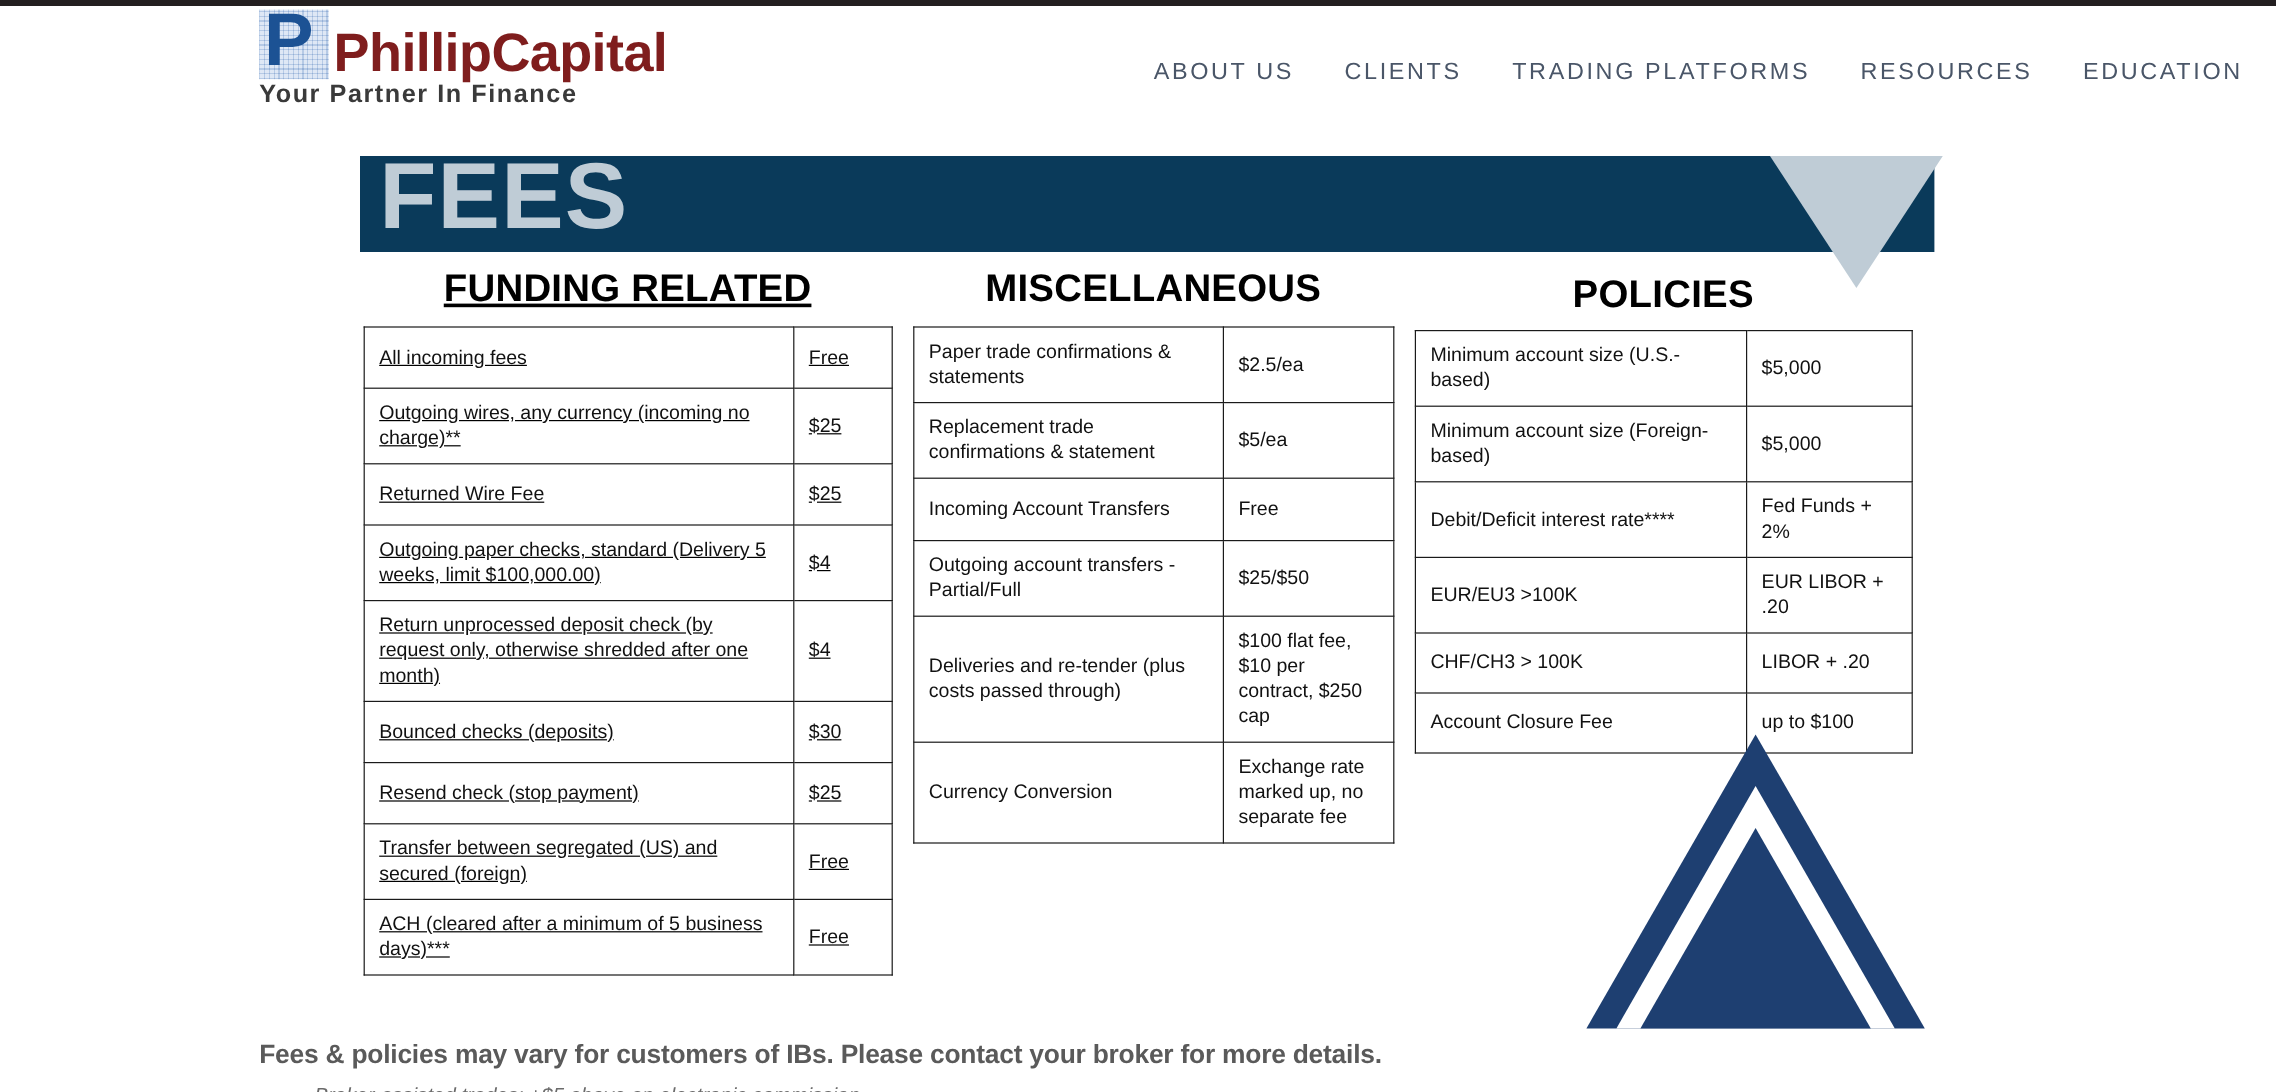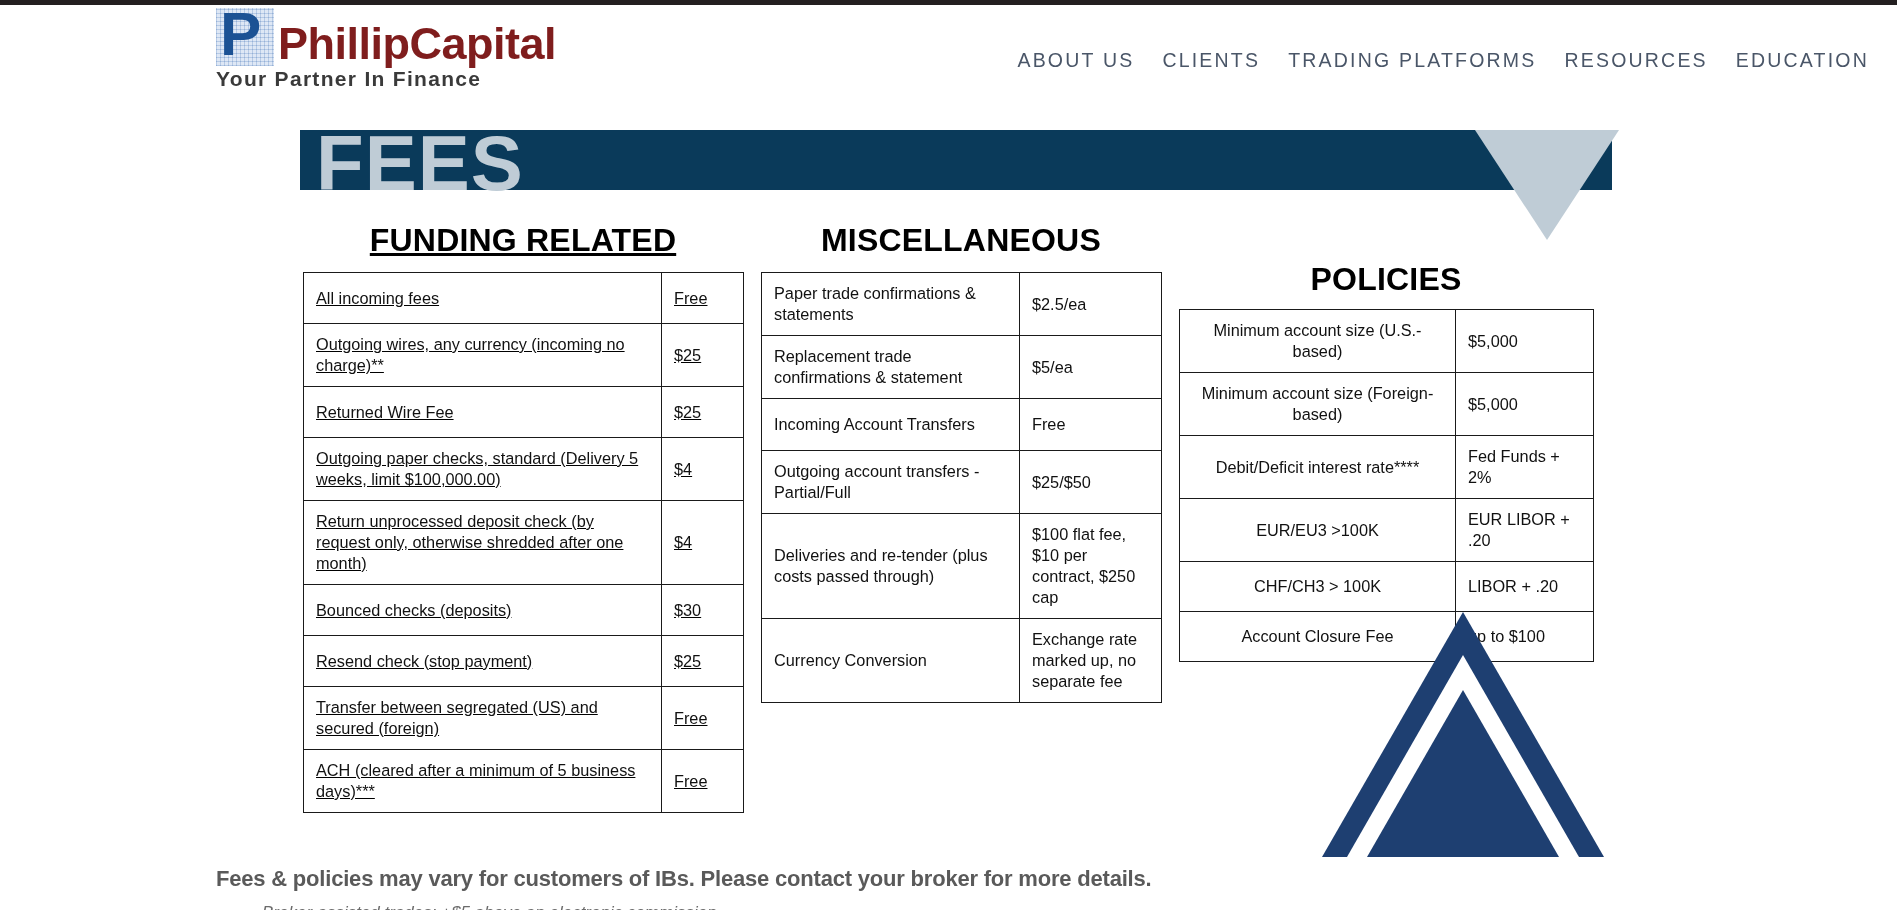--- a/index.html
+++ b/index.html
@@ -79,39 +79,39 @@
     letter-spacing: 1.3px;
     white-space: nowrap;
   }
 
   .main-nav {
     position: absolute;
     right: 28px;
     top: 44px;
     display: flex;
     align-items: center;
-    gap: 28px;
+    gap: 42px;
   }
   .nav-item {
     font-size: 19.5px;
     letter-spacing: 2.2px;
     color: #4a5668;
     text-decoration: none;
     white-space: nowrap;
     font-weight: 400;
     cursor: pointer;
   }
 
   
   .fees-banner {
     position: absolute;
     left: 300px;
     top: 130px;
     width: 1312px;
-    height: 60px;
+    height: 80px;
     background: #0a3a5a;
     overflow: visible;
   }
   .fees-title {
     position: absolute;
     left: 16px;
     top: -9px;
     font-size: 78px;
     line-height: 84px;
     font-weight: bold;
@@ -135,21 +135,21 @@
     left: 0;
     width: 1897px;
     height: 640px;
   }
   .col {
     position: absolute;
     top: 0;
   }
   .col-funding  { left: 303px; width: 440px; text-decoration: underline; }
   .col-misc     { left: 761px; width: 400px; }
-  .col-policies { left: 1179px; width: 414px; margin-top: 34px; }
+  .col-policies { left: 1179px; width: 414px; }
 
   .col-title {
     text-align: center;
     font-size: 32px;
     line-height: 36px;
     font-weight: bold;
     color: #000;
     margin: 0 0 14px 0;
     letter-spacing: 0.2px;
   }
@@ -167,21 +167,21 @@
     line-height: 21px;
     color: #111;
     padding: 10px 12px;
     vertical-align: middle;
     font-family: "Liberation Sans", sans-serif;
   }
   .col-funding td.c-label  { width: 358px; }
   .col-funding td.c-value  { width: 82px;  }
   .col-misc td.c-label     { width: 258px; }
   .col-misc td.c-value     { width: 142px; }
-  .col-policies td.c-label { width: 276px; text-align: center; }
+  .col-policies td.c-label { width: 276px; }
   .col-policies td.c-value { width: 138px; }
 
   
   .col-funding  tr { height: 51px; }
   .col-misc     tr { height: 52px; }
   .col-policies tr { height: 50px; }
 
   
   .tri-logo {
     position: absolute;

